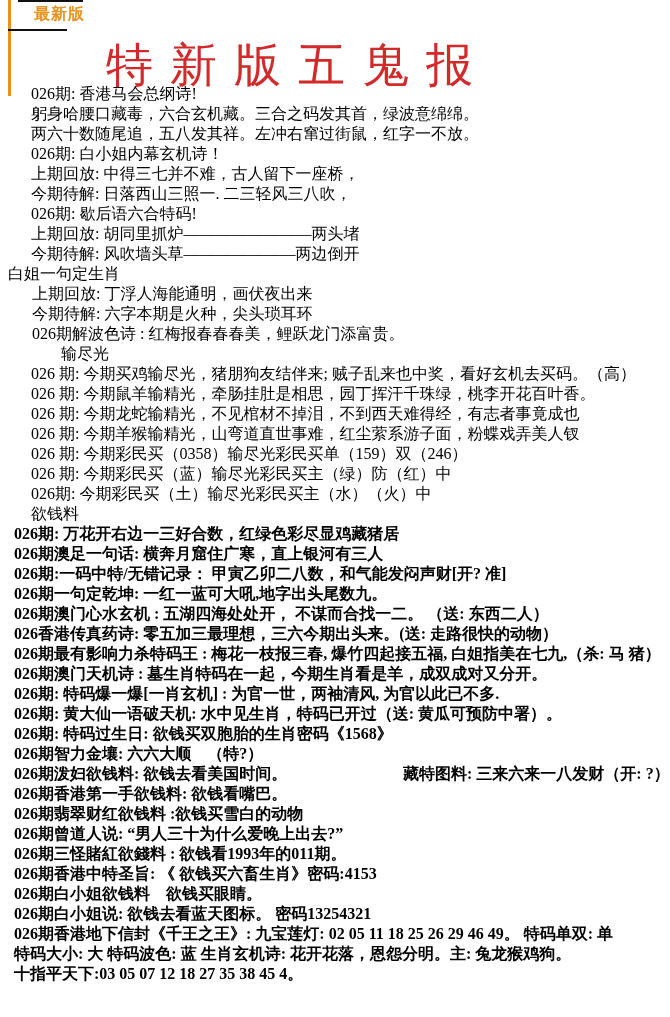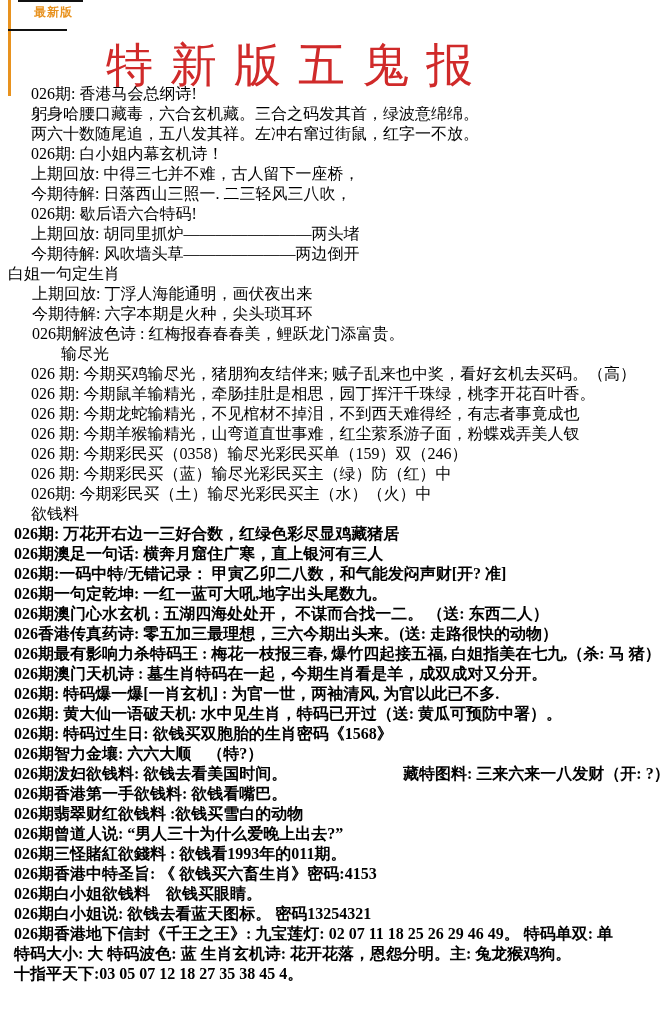--- a/index.html
+++ b/index.html
@@ -9,21 +9,21 @@
     position: relative; overflow: hidden;
   }
   #page { position: relative; width: 670px; height: 1017px; background: #ffffff; overflow: hidden; }
 
   .accent-bar   { position: absolute; left: 8px;  top: 0;    width: 3px;  height: 96px; background: var(--accent, #e8921e); }
   .top-rule     { position: absolute; left: 18px; top: 0;    width: 65px; height: 2px;  background: #111111; }
   .badge-rule   { position: absolute; left: 8px;  top: 29px; width: 59px; height: 2px;  background: #111111; }
 
   .badge {
     position: absolute; left: 34px; top: 4px;
-    font-size: 12px; font-weight: bold; letter-spacing: 1px;
+    font-size: 16px; font-weight: bold; letter-spacing: 1px;
     color: var(--accent, #e8921e); white-space: nowrap;
   }
   .title {
     position: absolute; left: 96px; top: 24px; margin: 10px;
     font-size: 47px; font-weight: 400; letter-spacing: 17px;
     color: var(--title-red, #d02a2a); white-space: nowrap;
   }
 
   #content { position: absolute; left: 8px; top: 84px; width: 670px; }
   .line {
@@ -209,21 +209,21 @@
   </div>
       <div class="line i0">
     <span class="line-text">026期白小姐欲钱料　欲钱买眼睛。</span>
     
   </div>
       <div class="line i0">
     <span class="line-text">026期白小姐说: 欲钱去看蓝天图标。 密码13254321</span>
     
   </div>
       <div class="line i0">
-    <span class="line-text">026期香港地下信封《千王之王》:  九宝莲灯: 02 07 11 18 25 26 29 46 49。 特码单双: 单</span>
+    <span class="line-text">026期香港地下信封《千王之王》:  九宝莲灯: 02 05 11 18 25 26 29 46 49。 特码单双: 单</span>
     
   </div>
       <div class="line i0">
     <span class="line-text">特码大小: 大 特码波色: 蓝 生肖玄机诗: 花开花落，恩怨分明。主: 兔龙猴鸡狗。</span>
     
   </div>
       <div class="line i0">
     <span class="line-text">十指平天下:03 05 07 12 18 27 35 38 45 4。</span>
     
   </div>

